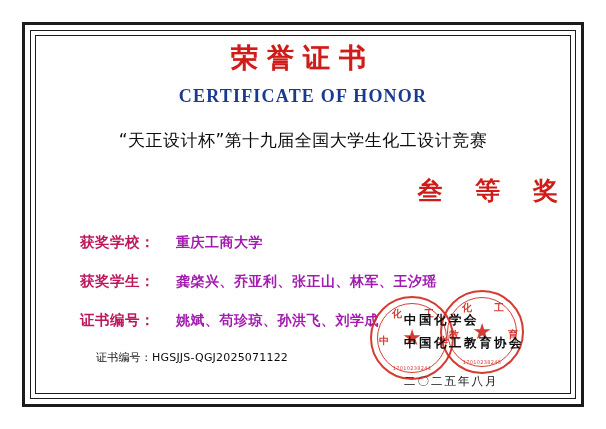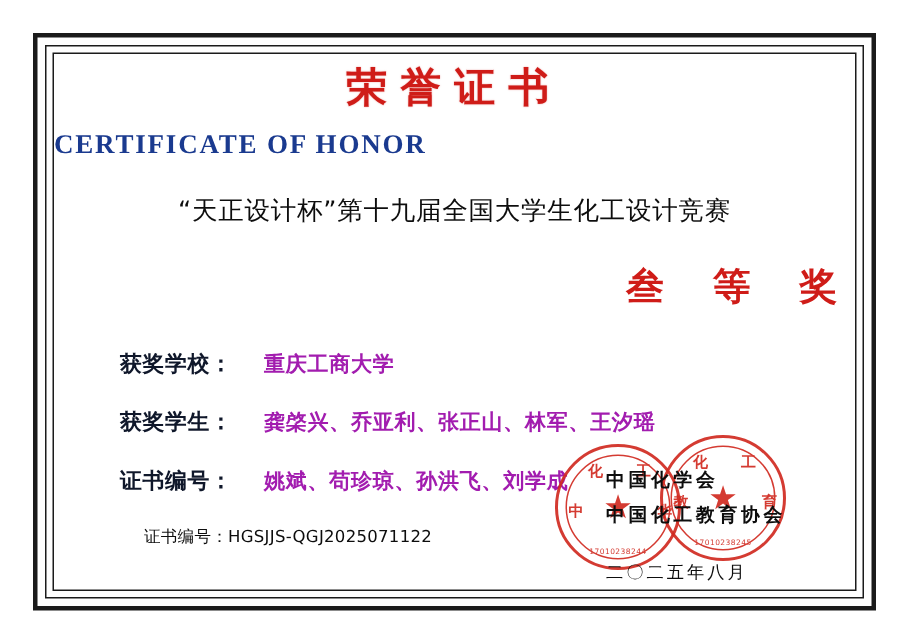--- a/index.html
+++ b/index.html
@@ -60,21 +60,21 @@
     text-align: center;
     color: #cf1c18;
     font-family: "DejaVu Serif", serif;
     font-size: 27px;
     font-weight: bold;
     letter-spacing: 9px;
     margin-top: 6px;
     text-shadow: 0 0 1px rgba(207,28,24,0.5);
   }
   .title-en {
-    text-align: left;
+    text-align: center;
     color: #1a3a8f;
     font-family: "Liberation Serif", serif;
     font-size: 18px;
     font-weight: bold;
     letter-spacing: 1.2px;
     margin-top: 10px;
   }
   .competition {
     text-align: center;
     color: #0d0d0d;
@@ -96,21 +96,21 @@
   .rows {
     margin-top: 26px;
     padding-left: 44px;
   }
   .row {
     display: flex;
     align-items: baseline;
     margin-bottom: 20px;
   }
   .row-label {
-    color: #0f172a;
+    color: #be185d;
     font-family: "DejaVu Sans", sans-serif;
     font-size: 14.5px;
     font-weight: bold;
     width: 96px;
     flex: 0 0 96px;
     letter-spacing: 0.5px;
   }
   .row-value {
     color: #a21caf;
     font-family: "DejaVu Sans", sans-serif;

